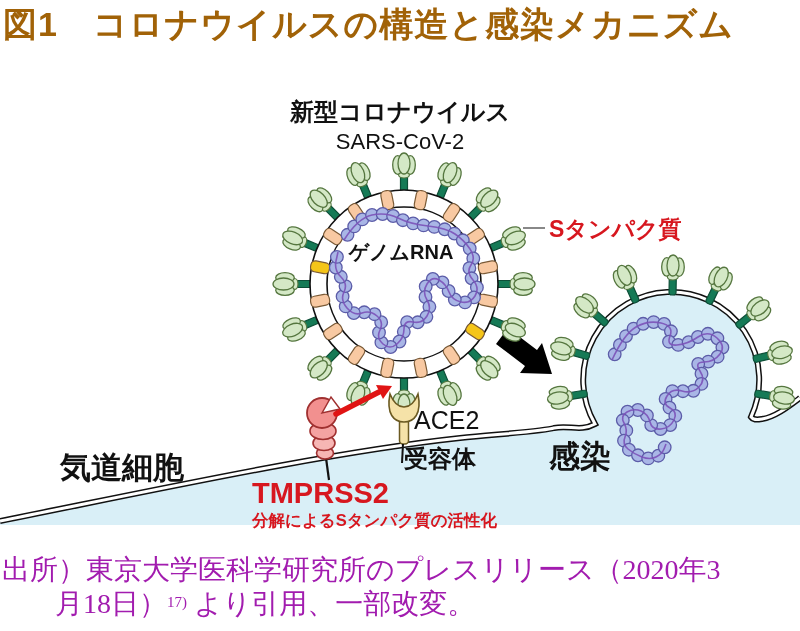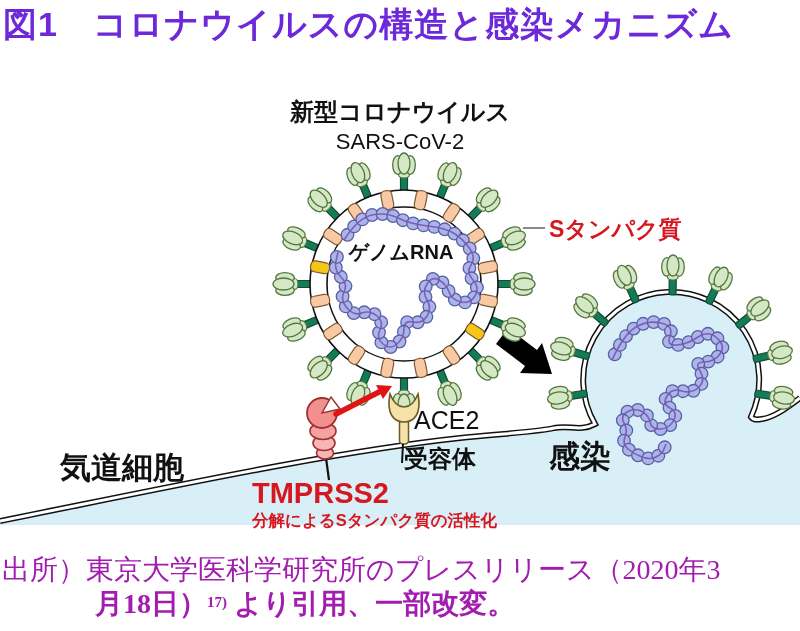--- a/index.html
+++ b/index.html
@@ -1,27 +1,27 @@
 <!DOCTYPE html>
 <html><head>
 <meta charset="utf-8">
 <style>
   html,body{margin:0;padding:0;background:#fff;}
   #page{position:relative;width:800px;height:631px;background:#fff;overflow:hidden;
         font-family:"Liberation Sans",sans-serif;}
   #fig-title{position:absolute;left:3px;top:2px;font-size:34px;font-weight:600;
-        color:#6d28d9;letter-spacing:1px;white-space:nowrap;}
+        color:#a16207;letter-spacing:1px;white-space:nowrap;}
   #diagram{position:absolute;left:0;top:0;}
   svg text{font-family:"Liberation Sans",sans-serif;fill:#111;}
   .jp-label{font-weight:600;}
   .red{fill:#d7171f;}
   #caption{position:absolute;left:2px;top:553px;width:798px;
         font-family:"Liberation Serif",serif;font-size:28px;color:#a21caf;
         line-height:33px;white-space:nowrap;}
-  #caption .line2{margin-left:93px;font-weight:bold;}
+  #caption .line2{margin-left:53px;}
   #caption sup{font-size:15px;vertical-align:6px;letter-spacing:0;}
 </style>
 </head>
 <body>
 
 <div id="page">
   <div id="fig-title">図1　コロナウイルスの構造と感染メカニズム</div>
 
   <svg id="diagram" width="800" height="631" viewBox="0 0 800 631">
     <defs>

